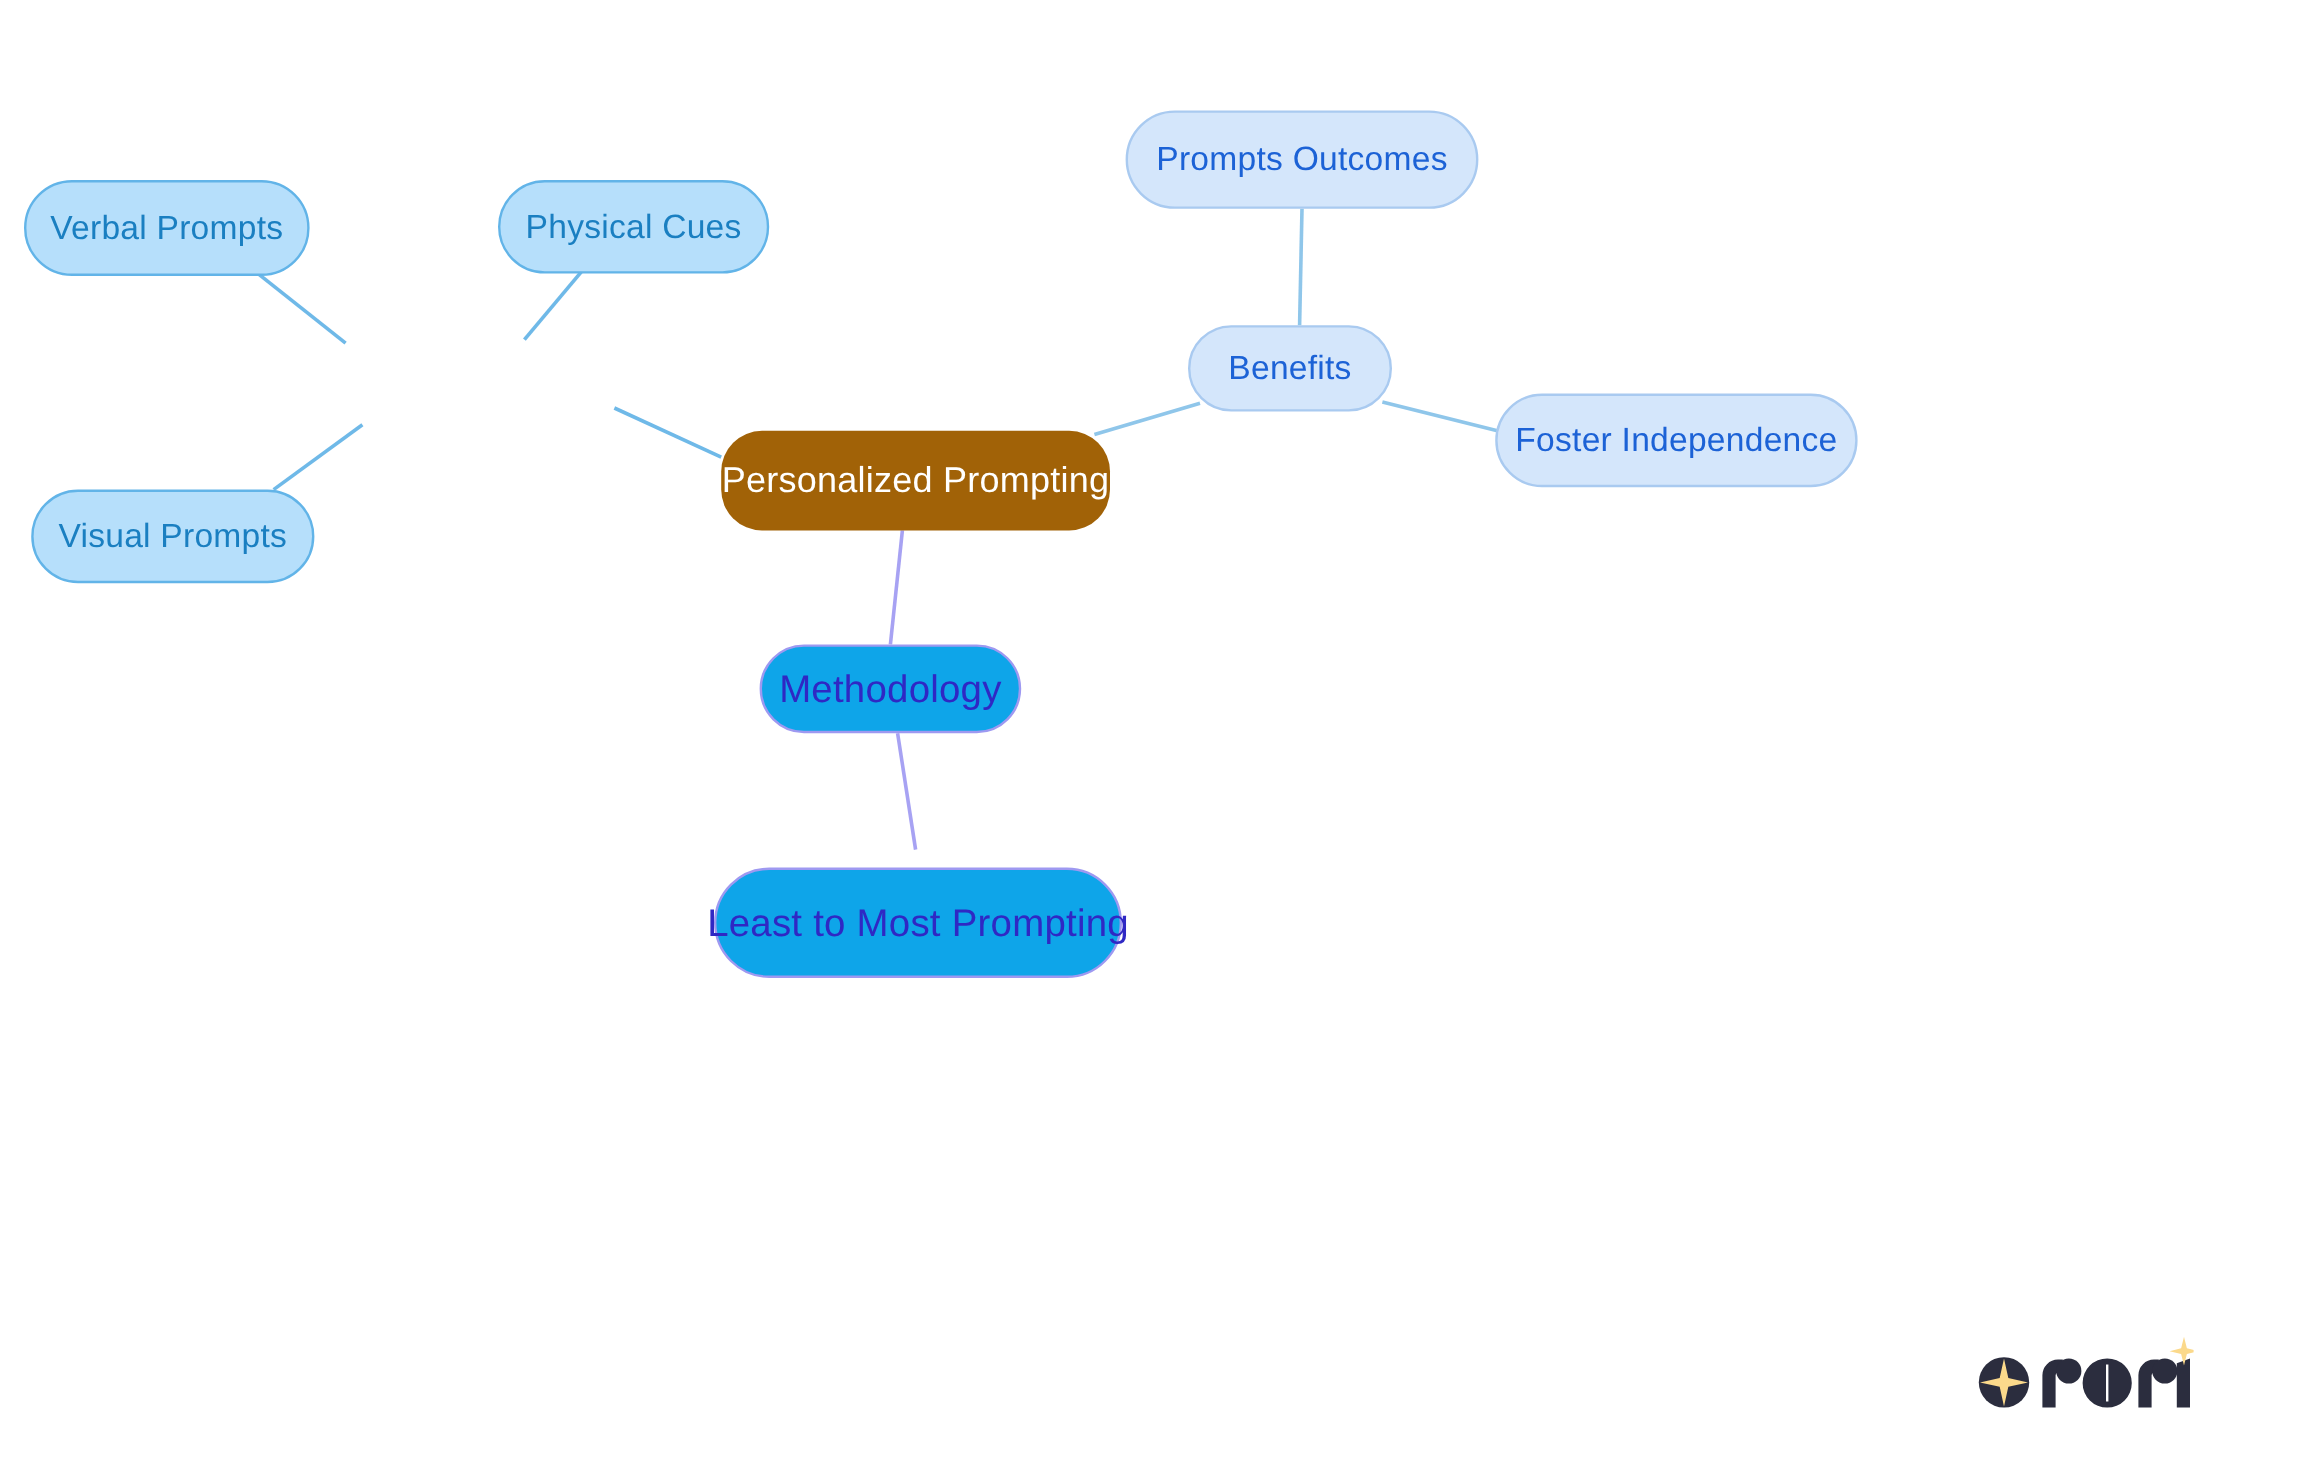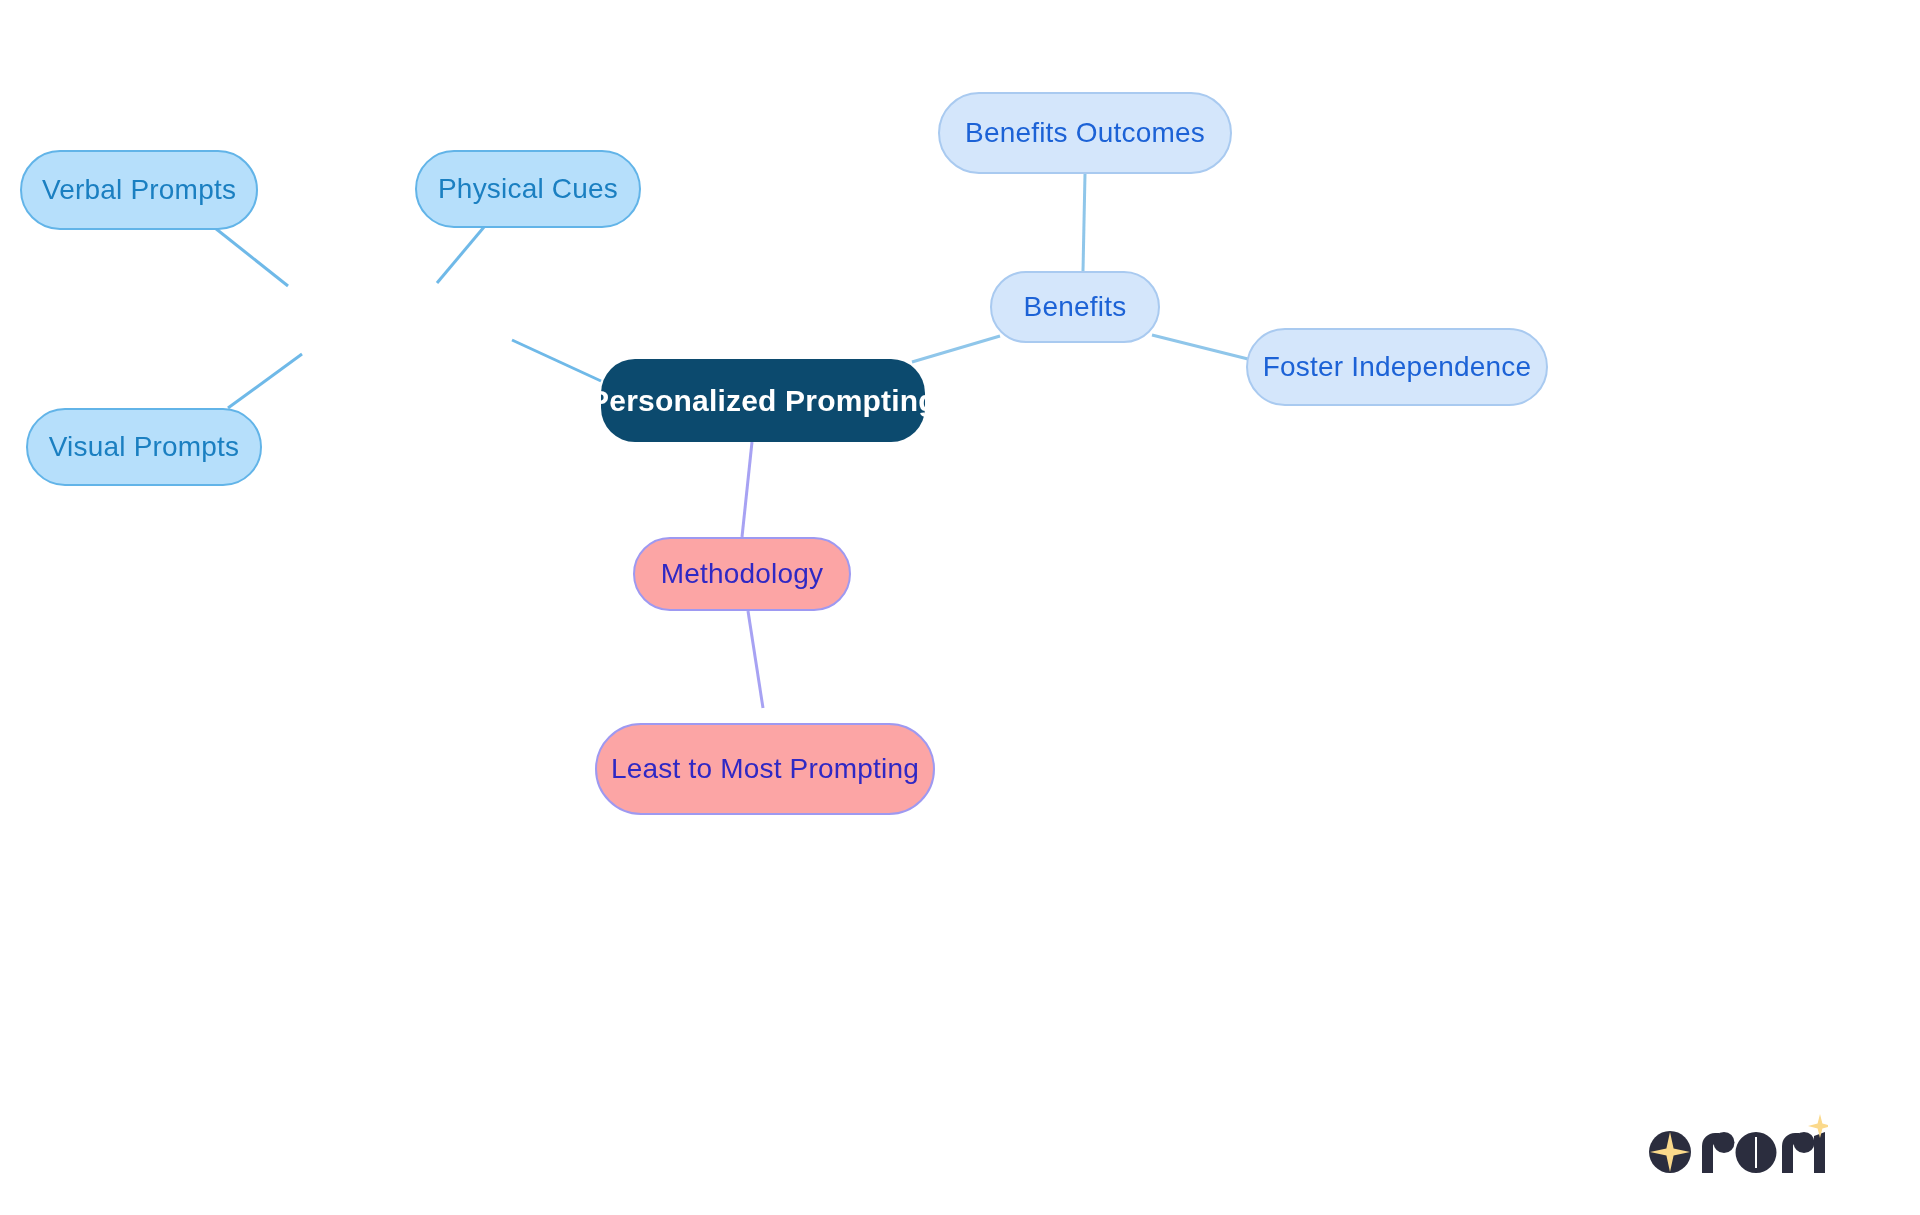--- a/index.html
+++ b/index.html
@@ -39,26 +39,26 @@
     align-items: center;
     justify-content: center;
     text-align: center;
     border-radius: 999px;
     white-space: nowrap;
     letter-spacing: 0.2px;
   }
 
   
   .node-root {
-    background: #0c4a6e;
+    background: #a16207;
     color: #ffffff;
     border: none;
     border-radius: 34px;
     font-size: 30px;
-    font-weight: 700;
+    font-weight: 400;
   }
 
   
   .node-blue {
     background: #b6dffb;
     border: 2px solid #62b4e8;
     color: #1a7fc1;
     font-size: 28px;
     font-weight: 400;
   }
@@ -67,24 +67,24 @@
   .node-lightblue {
     background: #d4e6fb;
     border: 2px solid #a9caf0;
     color: #1c62d6;
     font-size: 28px;
     font-weight: 400;
   }
 
   
   .node-purple {
-    background: #fca5a5;
+    background: #0ea5e9;
     border: 2px solid #9e99f1;
     color: #2f28c4;
-    font-size: 28px;
+    font-size: 32px;
     font-weight: 400;
   }
 
   
   #logo {
     position: absolute;
     left: 1648px;
     top: 1112px;
     width: 180px;
     height: 66px;
@@ -114,21 +114,21 @@
   <div class="node node-blue" style="left:415px; top:129px; width:226px; height:78px;margin-top:21px;">
     <span>Physical Cues</span>
   </div>
 
 
   <div class="node node-blue" style="left:26px; top:408px; width:236px; height:78px;">
     <span>Visual Prompts</span>
   </div>
 
   <div class="node node-lightblue" style="left:938px; top:92px; width:294px; height:82px;">
-    <span>Benefits Outcomes</span>
+    <span>Prompts Outcomes</span>
   </div>
 
   <div class="node node-lightblue" style="left:990px; top:271px; width:170px; height:72px;">
     <span>Benefits</span>
   </div>
 
   <div class="node node-lightblue" style="left:1246px; top:328px; width:302px; height:78px;">
     <span>Foster Independence</span>
   </div>
 

